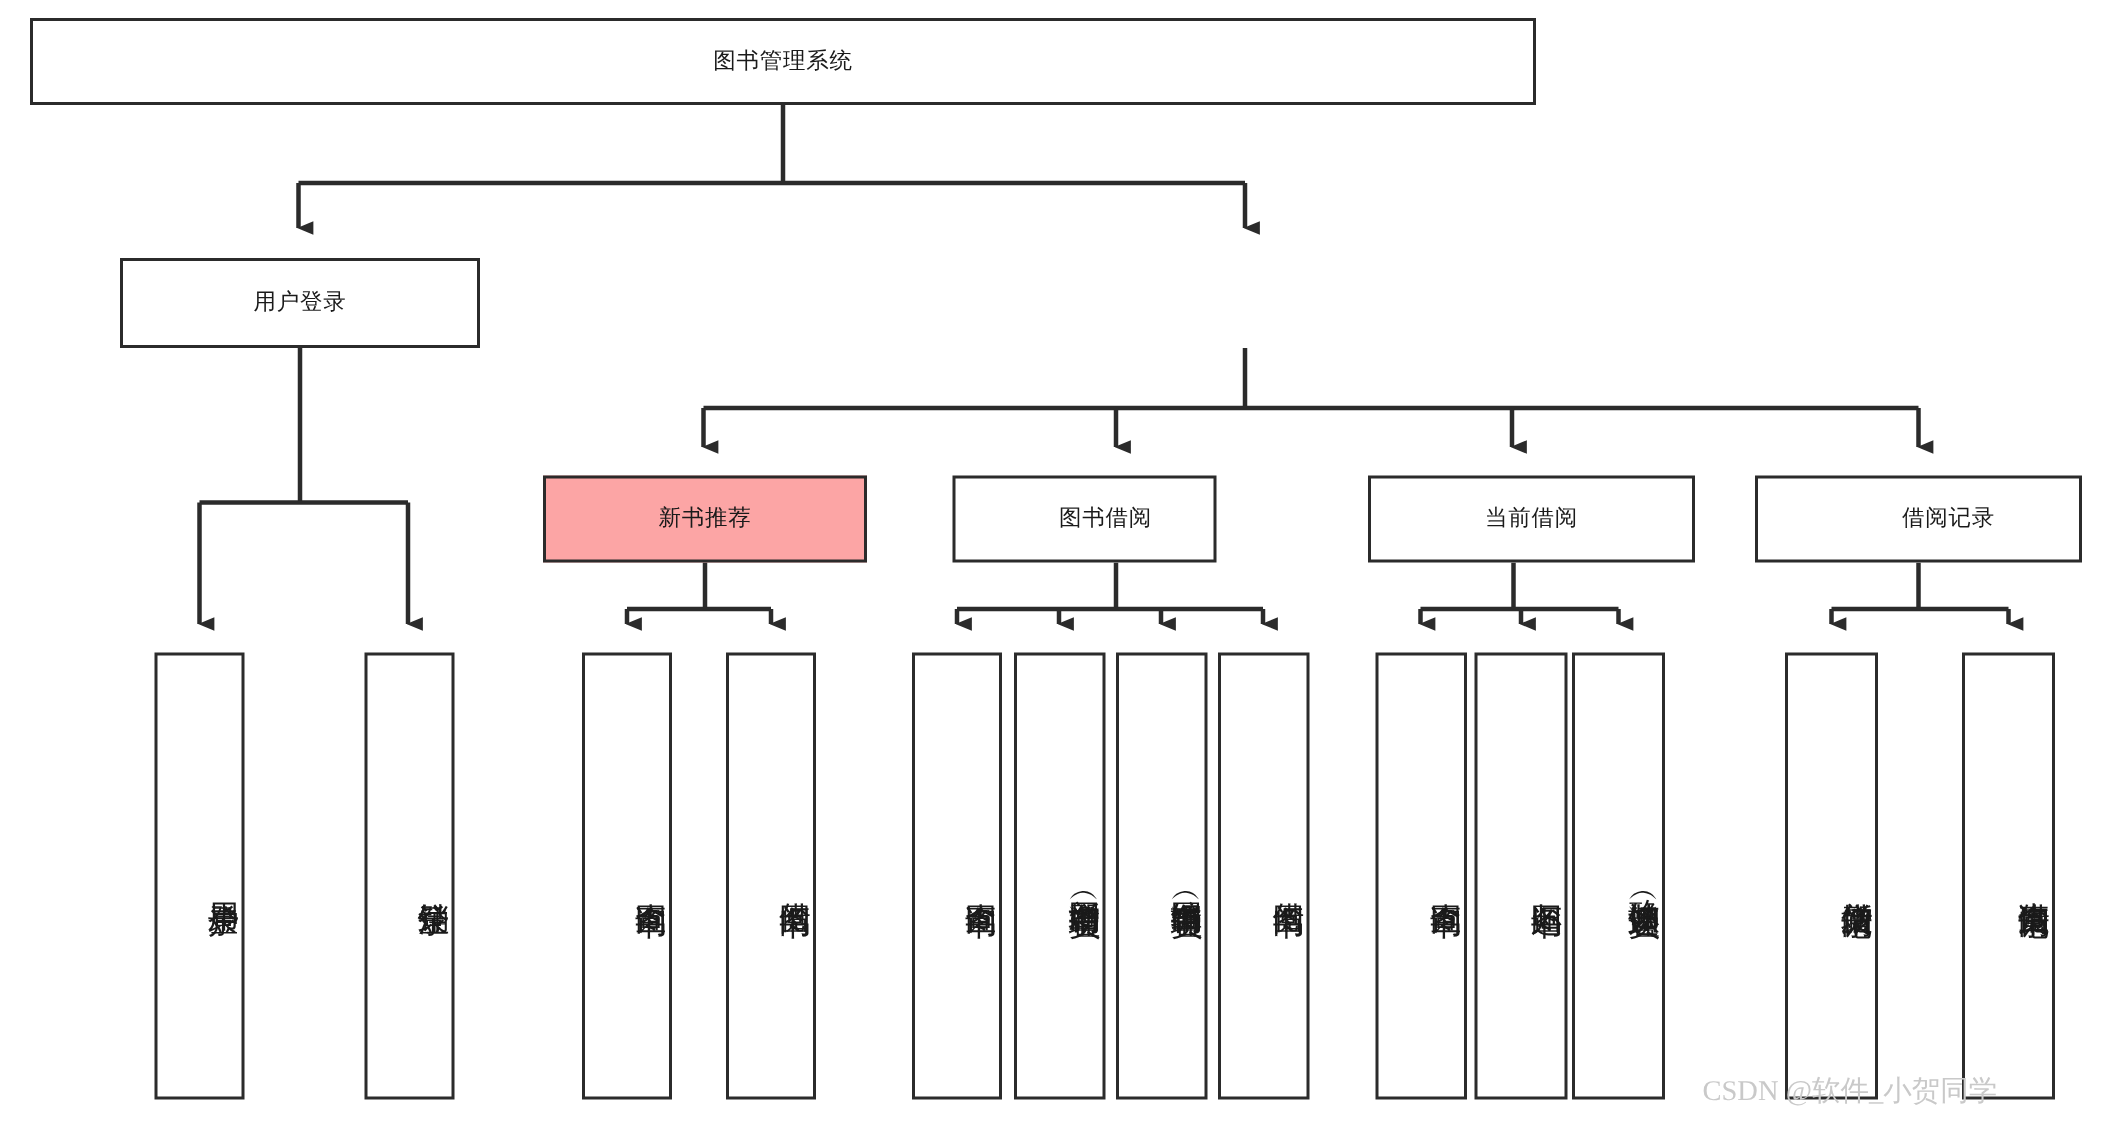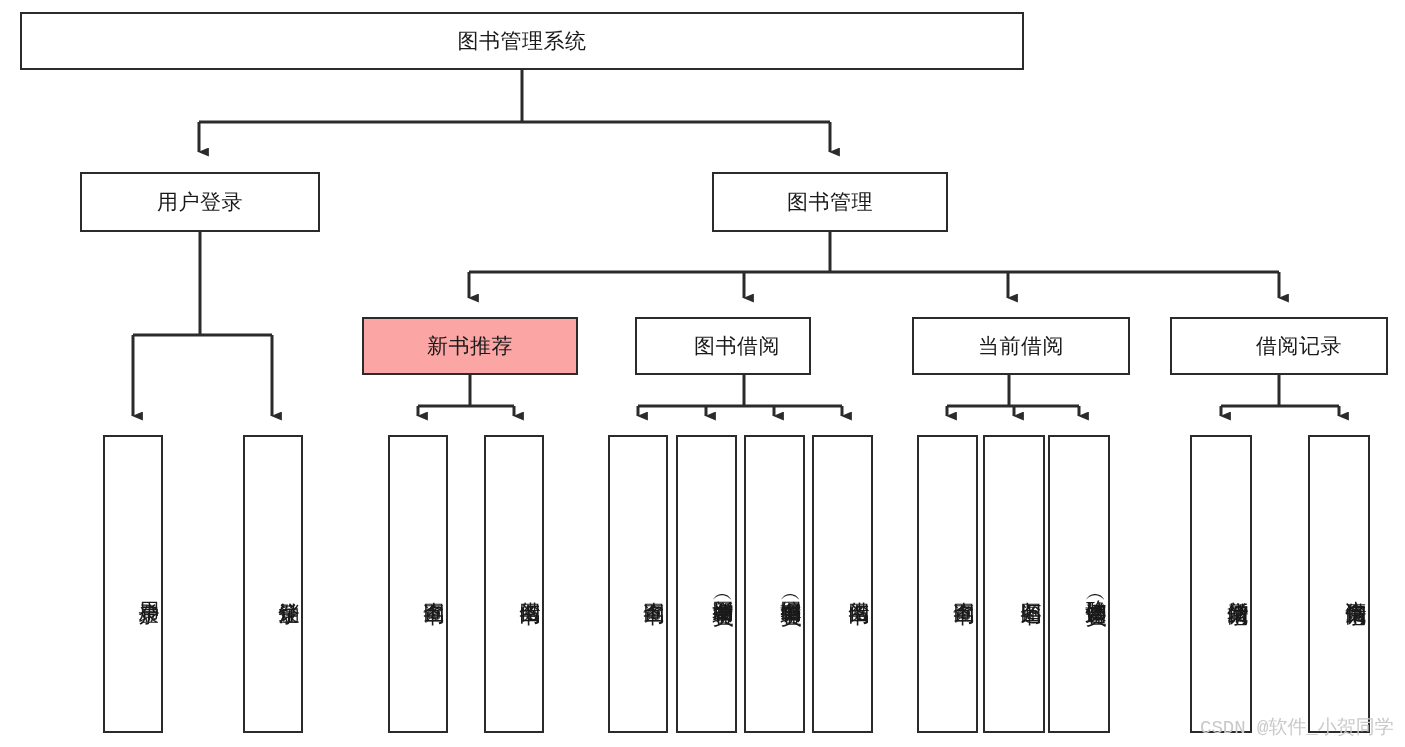--- a/index.html
+++ b/index.html
@@ -30,48 +30,48 @@
     box-sizing: border-box;
     border: 2px solid #2b2b2b;
     background: #ffffff;
     color: #1a1a1a;
     display: flex;
     align-items: center;
     justify-content: center;
     z-index: 3;
   }
   .node-h {
-    font-size: 21px;
+    font-size: 15px;
     line-height: 1.15;
     letter-spacing: 0.5px;
     white-space: nowrap;
   }
   .node-v {
     font-size: 21px;
     line-height: 1.22;
     letter-spacing: 1px;
     writing-mode: vertical-rl;
     text-orientation: upright;
     align-items: flex-start;
     padding-top: 6px;
   }
   .node-v > span {
     writing-mode: vertical-rl;
     text-orientation: upright;
     display: block;
   }
   .watermark {
     position: absolute;
-    left: 1200px;
+    left: 1135px;
     top: 714px;
     font-size: 19px;
     color: #c9c9c9;
     white-space: nowrap;
     z-index: 5;
-    font-family: Liberation Mono, monospace;
+    font-family: Liberation Serif, serif;
   }
 </style>
 </head>
 <body>
 
 <div id="canvas">
 
   <svg id="wires" viewBox="0 0 1405 747" xmlns="http://www.w3.org/2000/svg">
     <defs>
       <marker id="arrow" viewBox="0 0 10 12" refX="5" refY="11" markerWidth="9" markerHeight="11" orient="auto-start-reverse" markerUnits="userSpaceOnUse">
@@ -124,23 +124,20 @@
     </g>
   </svg>
 
   <div class="node node-h" id="node-root" style="left: 20px; top: 12px; width: 1004px; height: 58px; border-color: rgb(43, 43, 43); background: rgb(255, 255, 255); color: rgb(26, 26, 26);">
     <span>图书管理系统</span>
   </div>
 
   <div class="node node-h" id="node-l2-0" style="left: 80px; top: 172px; width: 240px; height: 60px; border-color: rgb(43, 43, 43); background: rgb(255, 255, 255); color: rgb(26, 26, 26);">
     <span>用户登录</span>
   </div>
-  <div class="node node-h" id="node-l2-1" style="left: 712px; top: 172px; width: 236px; height: 60px; border-color: rgb(43, 43, 43); background: rgb(255, 255, 255); color: rgb(26, 26, 26);">
-    <span>图书管理</span>
-  </div>
 
   <div class="node node-h" id="node-l3-0" style="left: 362px; top: 317px; width: 216px; height: 58px; border-color: rgb(43, 43, 43); background: #fca5a5; color: rgb(26, 26, 26);">
     <span>新书推荐</span>
   </div>
   <div class="node node-h" id="node-l3-1" style="left: 635px; top: 317px; width: 176px; height: 58px; border-color: rgb(43, 43, 43); background: rgb(255, 255, 255); color: rgb(26, 26, 26); padding-left: 28px;">
     <span>图书借阅</span>
   </div>
   <div class="node node-h" id="node-l3-2" style="left: 900px; top: 317px; width: 218px; height: 58px; border-color: rgb(43, 43, 43); background: rgb(255, 255, 255); color: rgb(26, 26, 26); margin-left: 12px;">
     <span>当前借阅</span>
   </div>

